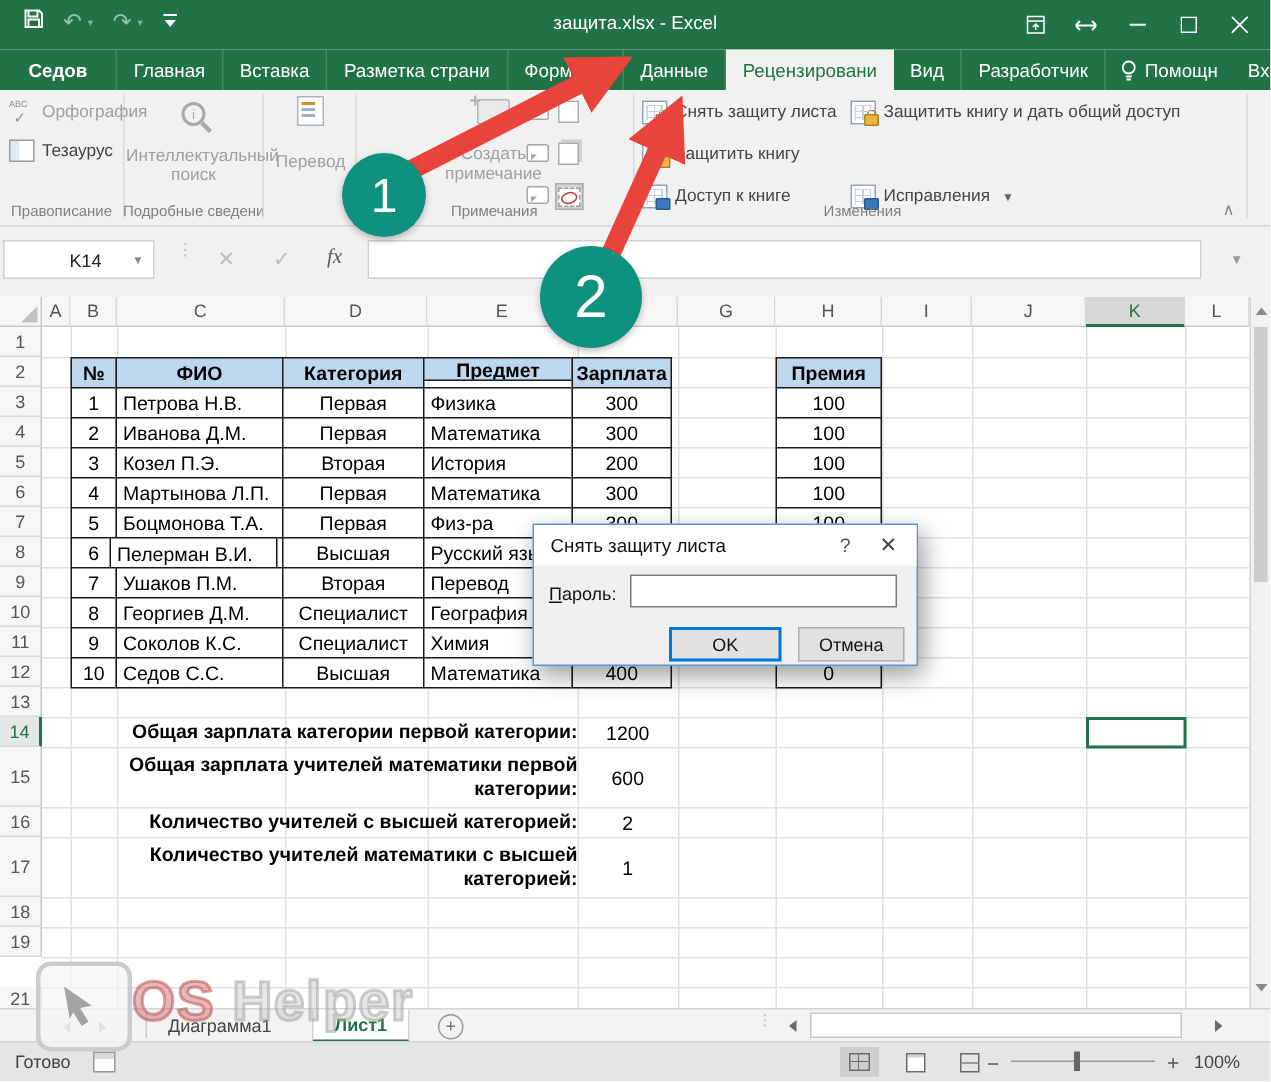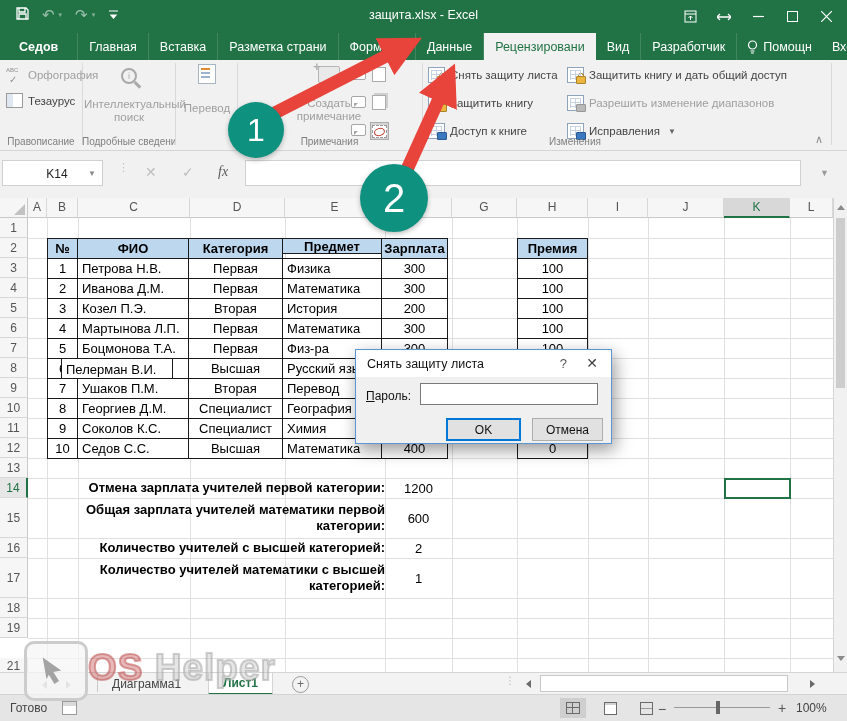--- a/index.html
+++ b/index.html
@@ -297,26 +297,20 @@
     <span class="ic-sheet bluemark">
         <span class="grid"></span>
       </span>
     <span>Доступ к книге</span>
   </div>
   <div class="sbtn" style="left:567px;top:7px">
     <span class="ic-sheet lock">
         <span class="grid"></span>
       </span>
     <span>Защитить книгу и дать общий доступ</span>
-  </div>
-  <div class="sbtn dis" style="left:567px;top:35px">
-    <span class="ic-sheet graymark">
-        <span class="grid"></span>
-      </span>
-    <span>Разрешить изменение диапазонов</span>
   </div>
   <div class="sbtn" style="left:567px;top:63px">
     <span class="ic-sheet bluemark">
         <span class="grid"></span>
       </span>
     <span>Исправления</span>
     <span class="caret">▼</span>
   </div>
   <div class="glabel" style="left:422px;width:306px">Изменения</div>
 
@@ -369,21 +363,21 @@
       <div class="tc l" style="left: 235px; top: 80px; width: 100px; height: 21px;">Математика</div>
       <div class="tc c" style="left: 334px; top: 80px; width: 67px; height: 21px;">300</div>
       <div class="tc c" style="left: 470px; top: 80px; width: 71px; height: 21px;">100</div>
       <div class="tc c" style="left: 0px; top: 100px; width: 31px; height: 21px;">5</div>
       <div class="tc l" style="left: 30px; top: 100px; width: 112px; height: 21px;">Боцмонова Т.А.</div>
       <div class="tc c" style="left: 141px; top: 100px; width: 95px; height: 21px;">Первая</div>
       <div class="tc l" style="left: 235px; top: 100px; width: 100px; height: 21px;">Физ-ра</div>
       <div class="tc c" style="left: 334px; top: 100px; width: 67px; height: 21px;">300</div>
       <div class="tc c" style="left: 470px; top: 100px; width: 71px; height: 21px;">100</div>
       <div class="tc c" style="left: 0px; top: 120px; width: 31px; height: 21px;">6</div>
-      <div class="tc l" style="left: 14px; top: 120px; width: 112px; height: 22px; text-align: right;">Пелерман В.И.</div>
+      <div class="tc l" style="left: 26px; top: 120px; width: 112px; height: 22px; text-align: right;">Пелерман В.И.</div>
       <div class="tc c" style="left: 141px; top: 120px; width: 95px; height: 21px;">Высшая</div>
       <div class="tc l" style="left: 235px; top: 120px; width: 100px; height: 21px;">Русский язык</div>
       <div class="tc c" style="left: 334px; top: 120px; width: 67px; height: 21px;"></div>
       <div class="tc c" style="left: 470px; top: 120px; width: 71px; height: 21px;"></div>
       <div class="tc c" style="left: 0px; top: 140px; width: 31px; height: 21px;">7</div>
       <div class="tc l" style="left: 30px; top: 140px; width: 112px; height: 21px;">Ушаков П.М.</div>
       <div class="tc c" style="left: 141px; top: 140px; width: 95px; height: 21px;">Вторая</div>
       <div class="tc l" style="left: 235px; top: 140px; width: 100px; height: 21px;">Перевод</div>
       <div class="tc c" style="left: 334px; top: 140px; width: 67px; height: 21px;"></div>
       <div class="tc c" style="left: 470px; top: 140px; width: 71px; height: 21px;"></div>
@@ -463,21 +457,21 @@
     <div class="hline" style="top: 360px;"></div>
     <div class="rh" style="top: 360px; height: 40px;">17</div>
     <div class="hline" style="top: 400px;"></div>
     <div class="rh" style="top: 400px; height: 20px;">18</div>
     <div class="hline" style="top: 420px;"></div>
     <div class="rh" style="top: 420px; height: 20px; text-align: center;">19</div>
     <div class="hline" style="top: 440px;"></div>
     <div class="rh" style="top: 452px; height: 20px; margin-top: 12px;">20</div>
     <div class="hline" style="top: 460px;"></div>
     <div class="rh" style="top: 460px; height: 16px;">21</div>
-    <div class="sumlbl" style="top: 280px; height: 20px;">Отмена зарплата учителей первой категории:</div>
+    <div class="sumlbl" style="top: 280px; height: 20px;">Общая зарплата категории первой категории:</div>
     <div class="sumval" style="top: 280px; height: 20px;">1200</div>
     <div class="sumlbl" style="top: 300px; height: 40px;">Общая зарплата учителей математики первой категории:</div>
     <div class="sumval" style="top: 300px; height: 40px;">600</div>
     <div class="sumlbl" style="top: 340px; height: 20px;">Количество учителей с высшей категорией:</div>
     <div class="sumval" style="top: 340px; height: 20px;">2</div>
     <div class="sumlbl" style="top: 360px; height: 40px;">Количество учителей математики с высшей категорией:</div>
     <div class="sumval" style="top: 360px; height: 40px;">1</div>
     <div class="selcell" style="left: 724px; top: 280px; width: 67px; height: 21px;"></div>
   </div>
 

